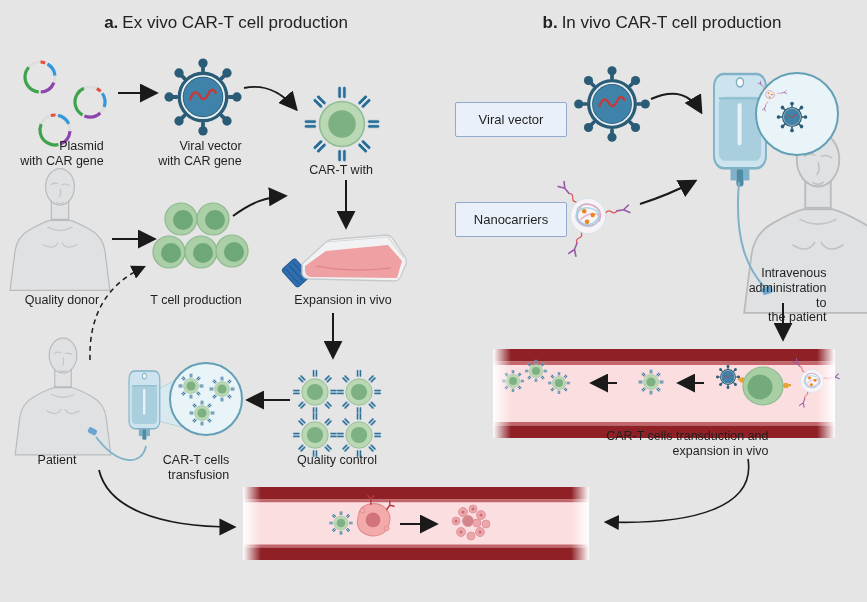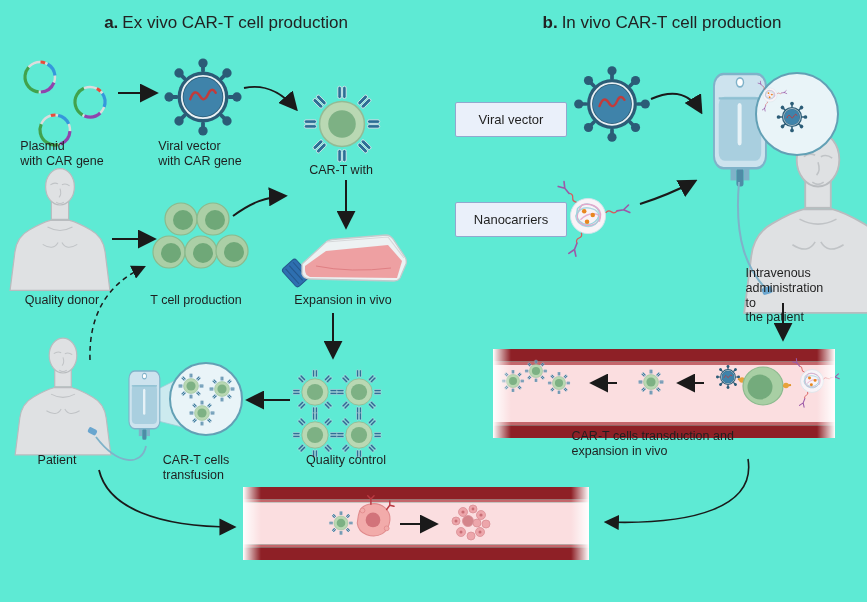--- a/index.html
+++ b/index.html
@@ -1,27 +1,27 @@
 <!DOCTYPE html>
 <html style="--box-fill: #eaf0fa; --box-border: #92a8cf; --virus-outer: #2b5c77; --virus-inner: #3f83aa; --rna-red: #c23b3b; --cell-green: #b9d8b3; --cell-nucleus: #7db184; --receptor-blue: #2c6e95; --vessel-dark: #8e2026; --vessel-mid: #c4666b; --vessel-lumen: #fbdee0; --human-gray: #dfe1e3; --ivbag-blue: #cde3ee; --cancer-pink: #f2abaa; --plasmid-green: #3fa34d; --plasmid-purple: #8e44ad; --plasmid-blue: #3498db; --plasmid-red: #e74c3c; --nano-strand-blue: #9cd2dc; --nano-strand-pink: #e3a8cb; --nano-dot-orange: #e8871f; --antibody-purple: #9b59a8; --arrow-black: #1a1a1a;"><head>
 <meta charset="utf-8">
 <style>
   html,body{margin:0;padding:0;background:#ffffff;}
   #stage{
-    position:relative;width:867px;height:602px;background:#5eead4;
+    position:relative;width:867px;height:602px;background:#e5e5e5;
     font-family:"Liberation Sans", sans-serif;color:#1f1f1f;overflow:hidden;
   }
   #art{position:absolute;left:0;top:0;}
   .title{
     position:absolute;transform:translateX(-50%);white-space:nowrap;
     font-size:17px;color:#222;
   }
   .title b{font-weight:700;margin-right:4px;}
   .lbl{
-    position:absolute;transform:translateX(-50%);text-align:left;
+    position:absolute;transform:translateX(-50%);text-align:right;
     font-size:12.5px;line-height:1.18;white-space:pre-line;color:#1f1f1f;
   }
   .box{
     position:absolute;display:flex;align-items:center;justify-content:center;
     width:110px;height:33px;font-size:13px;
     background:var(--box-fill,#eaf0fa);
     border:1.5px solid var(--box-border,#92a8cf);
     border-radius:2px;color:#1f1f1f;
   }
 </style>
@@ -352,21 +352,21 @@
   </div>
 
   <div class="lbl" style="left:62px;top:139px">Plasmid
 with CAR gene</div>
   <div class="lbl" style="left:200px;top:139px">Viral vector
 with CAR gene</div>
   <div class="lbl" style="left:341px;top:163px">CAR-T with</div>
   <div class="lbl" style="left:62px;top:293px">Quality donor</div>
   <div class="lbl" style="left:196px;top:293px">T cell production</div>
   <div class="lbl" style="left:343px;top:293px">Expansion in vivo</div>
-  <div class="lbl" style="left:346px;top:453px">Quality control</div>
+  <div class="lbl" style="left:337px;top:453px">Quality control</div>
   <div class="lbl" style="left:196px;top:453px">CAR-T cells
 transfusion</div>
   <div class="lbl" style="left:57px;top:453px">Patient</div>
 
   <div class="box" style="left:455px;top:102px">
     <span>Viral vector</span>
   </div>
   <div class="box" style="left:455px;top:202px">
     <span>Nanocarriers</span>
   </div>

